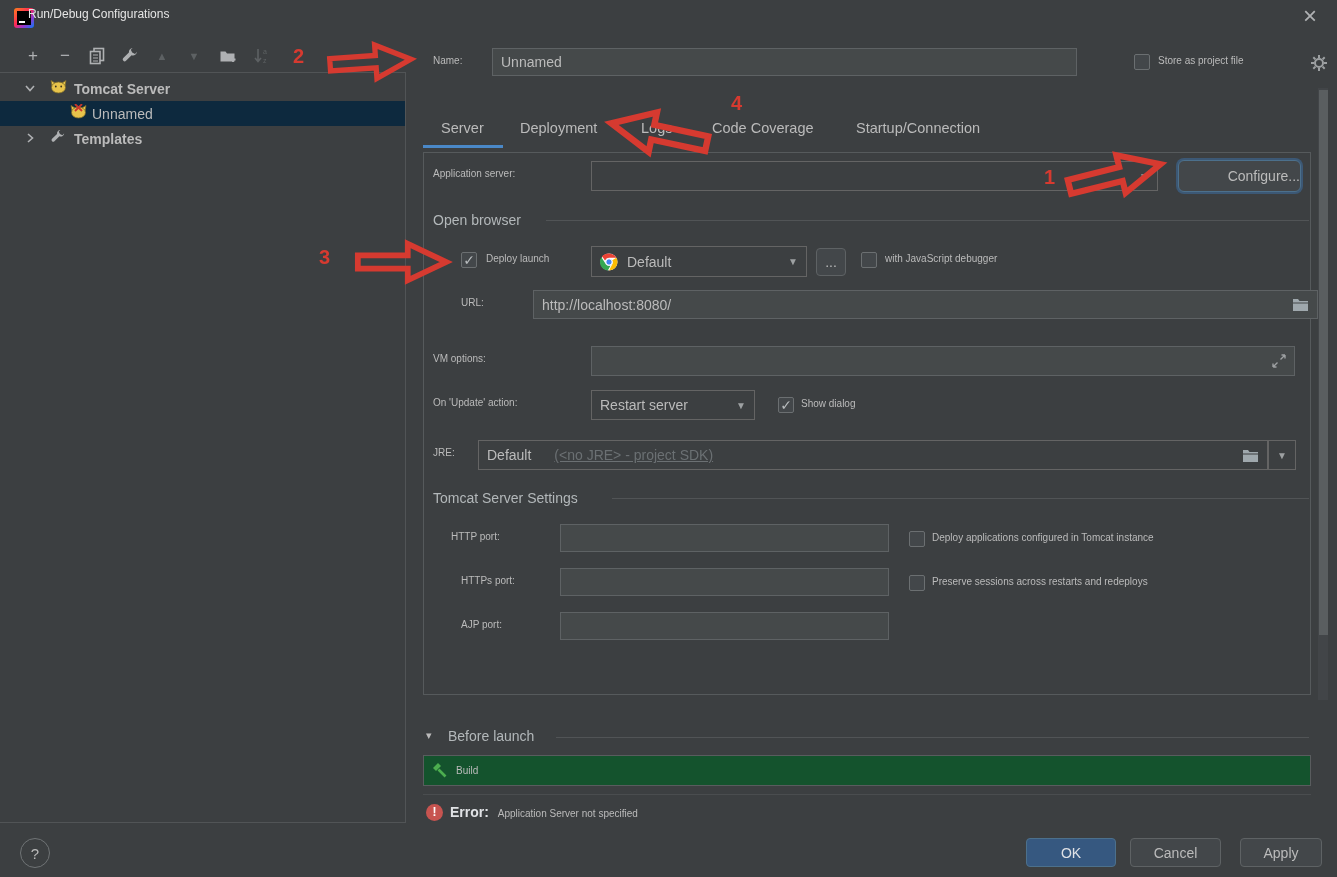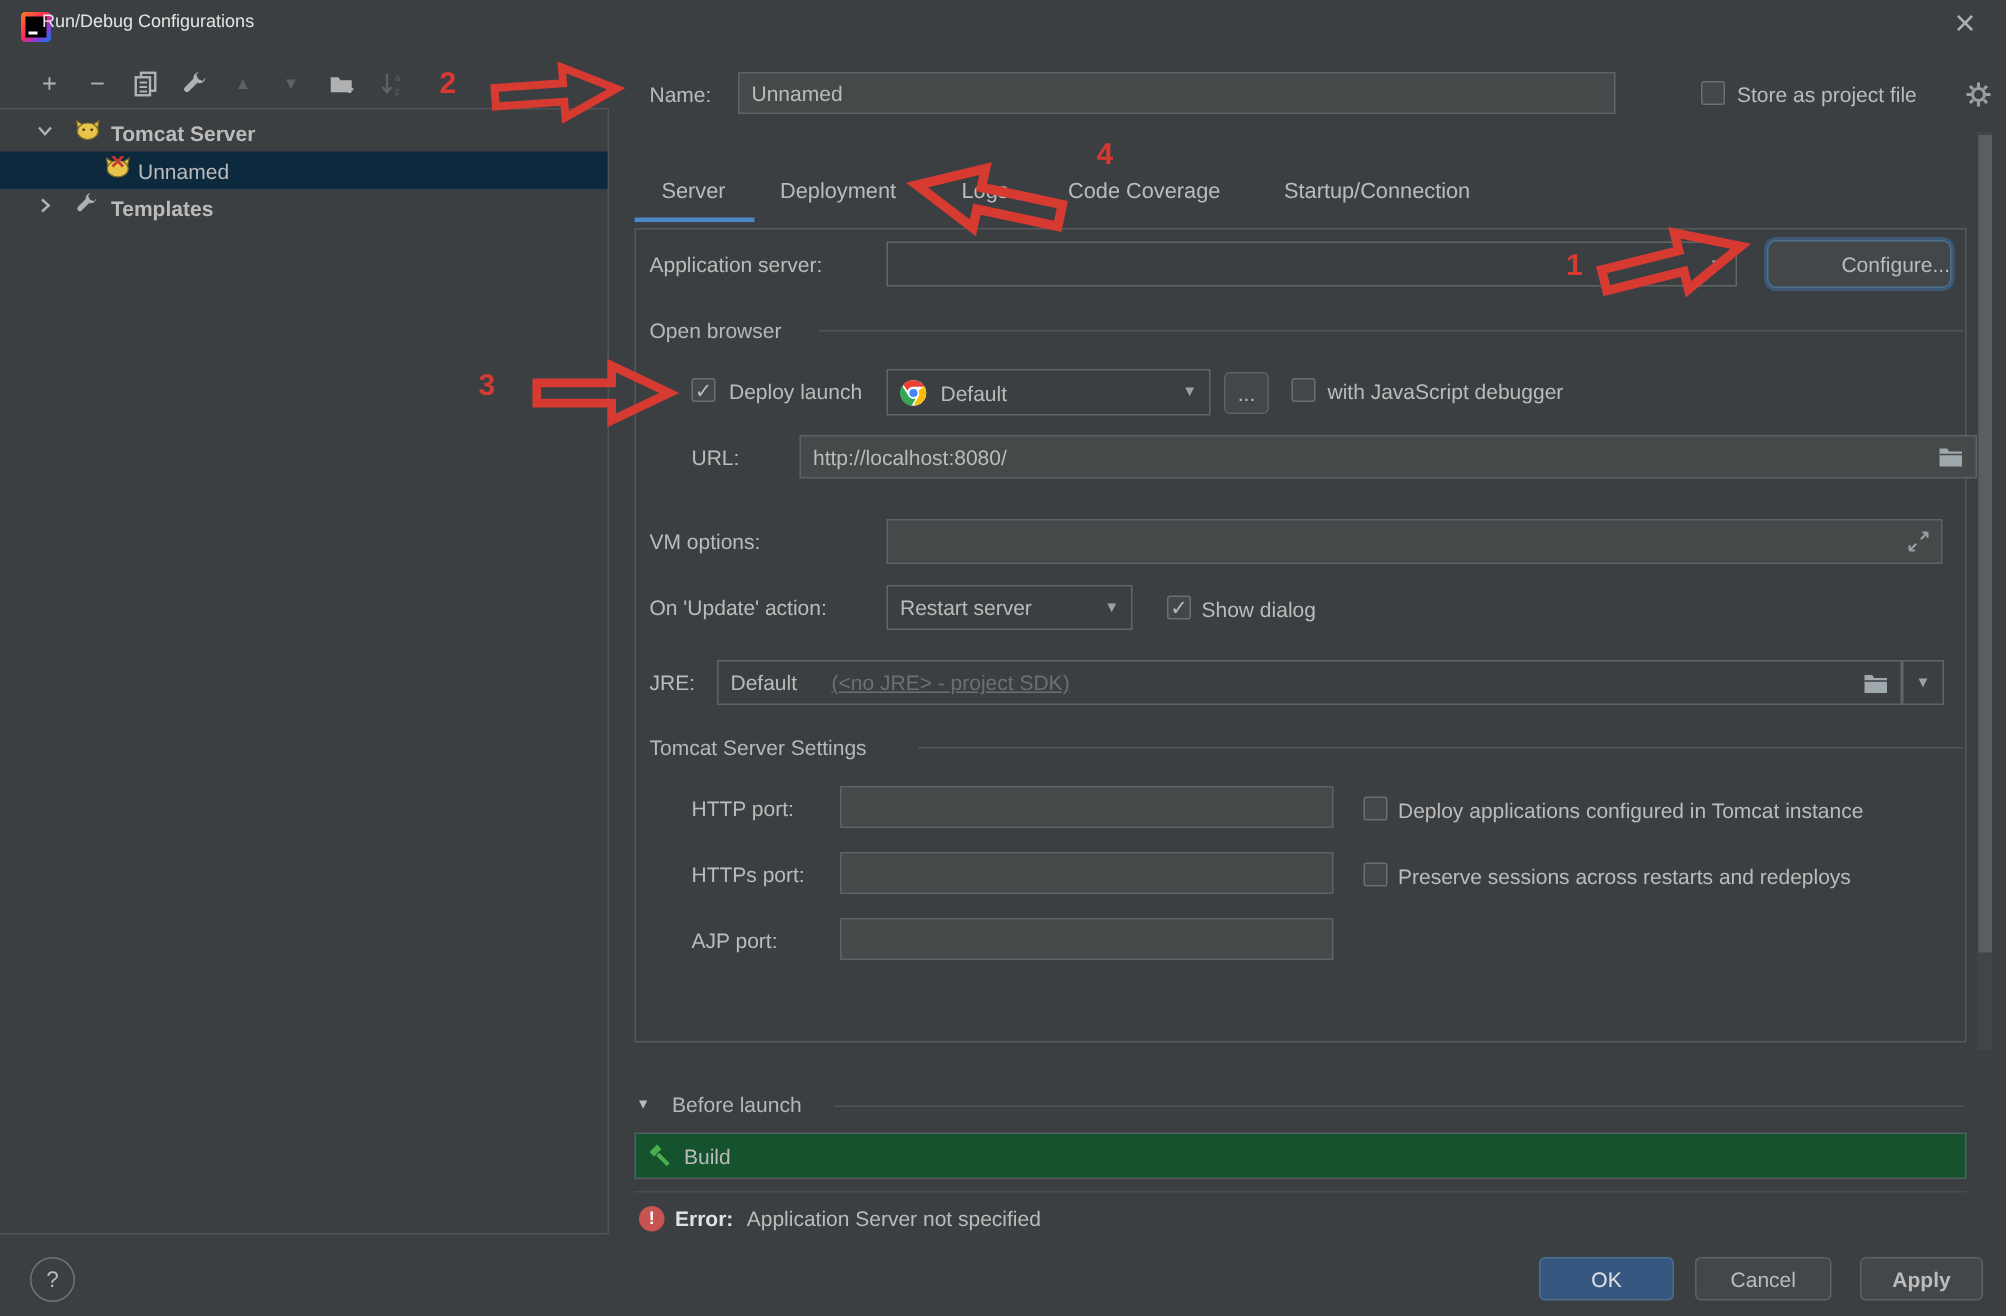--- a/index.html
+++ b/index.html
@@ -1,18 +1,18 @@
 <!DOCTYPE html>
 <html><head>
 <meta charset="utf-8">
 <style>
   html,body{margin:0;padding:0;width:1337px;height:877px;background:#3c3f41;
     font-family:"Liberation Sans","DejaVu Sans",sans-serif;overflow:hidden;}
   .abs{position:absolute;}
-  .lbl{color:#bbbbbb;font-size:14px;white-space:nowrap;}
+  .lbl{color:#bbbbbb;font-size:10px;white-space:nowrap;}
   
   .logo{left:14px;top:8px;width:20px;height:20px;border-radius:3px;
     background:linear-gradient(135deg,#fc801d 0%,#fe2857 45%,#9039d0 70%,#087cfa 100%);}
   .logo .inner{position:absolute;left:3px;top:3px;width:14px;height:14px;background:#000;}
   .logo .mark{position:absolute;left:5px;bottom:5px;width:6px;height:2px;background:#fff;}
   .win-title{left:28px;top:7px;font-size:12px;color:#e5e5e5;}
   .close-x{left:1303px;top:2px;font-size:24px;color:#afb1b3;cursor:pointer;}
   
   .tb{top:44px;height:24px;width:24px;text-align:center;line-height:24px;color:#afb1b3;font-size:17px;}
   .tb.dis{color:#5d6163;}
@@ -238,21 +238,21 @@
       </svg>
   </span>
 </div>
 <div class="abs combo" style="left:1268px;top:440px;width:28px;height:30px;justify-content:center;padding:0;">
   <span class="dd" style="margin:0;">▼</span>
 </div>
 
 <div class="abs sec-title" style="left:433px;top:490px;">Tomcat Server Settings</div>
 <div class="abs sep" style="left:612px;top:498px;width:697px;"></div>
 
-<div class="abs lbl" style="left:461px;top:531px;">HTTP port:</div>
+<div class="abs lbl" style="left:451px;top:531px;">HTTP port:</div>
 <div class="abs field" style="left:560px;top:524px;width:329px;height:28px;">
   <span></span>
 </div>
 <span class="abs cb" style="left:909px;top:531px;"></span>
 <div class="abs lbl" style="left:932px;top:532px;">Deploy applications configured in Tomcat instance</div>
 
 <div class="abs lbl" style="left:461px;top:575px;">HTTPs port:</div>
 <div class="abs field" style="left:560px;top:568px;width:329px;height:28px;">
   <span></span>
 </div>
@@ -285,21 +285,21 @@
   <span class="lbl" style="margin-left:5px;">Application Server not specified</span>
 </div>
 
 <div class="abs help">?</div>
 <div class="abs btn btn-ok" style="left:1026px;top:838px;width:90px;height:29px;">
   <span>OK</span>
 </div>
 <div class="abs btn" style="left:1130px;top:838px;width:91px;height:29px;">
   <span>Cancel</span>
 </div>
-<div class="abs btn" style="left:1240px;top:838px;width:82px;height:29px;font-weight:bold;">
+<div class="abs btn" style="left:1240px;top:838px;width:82px;height:29px;">
   <span>Apply</span>
 </div>
 
 <div class="abs scroll-track"></div>
 <div class="abs scroll-thumb"></div>
 
 <div class="abs num" style="left:293px;top:45px;">2</div>
 <svg class="abs arrow-svg" style="left:323px;top:40px;transform:rotate(-4deg);" width="95" height="44" viewBox="0 0 100 50">
   <path d="M4 18 H56 V6 L96 25 L56 44 V32 H4 Z" fill="none" stroke="#d63a30" stroke-width="6"></path>
 </svg>

